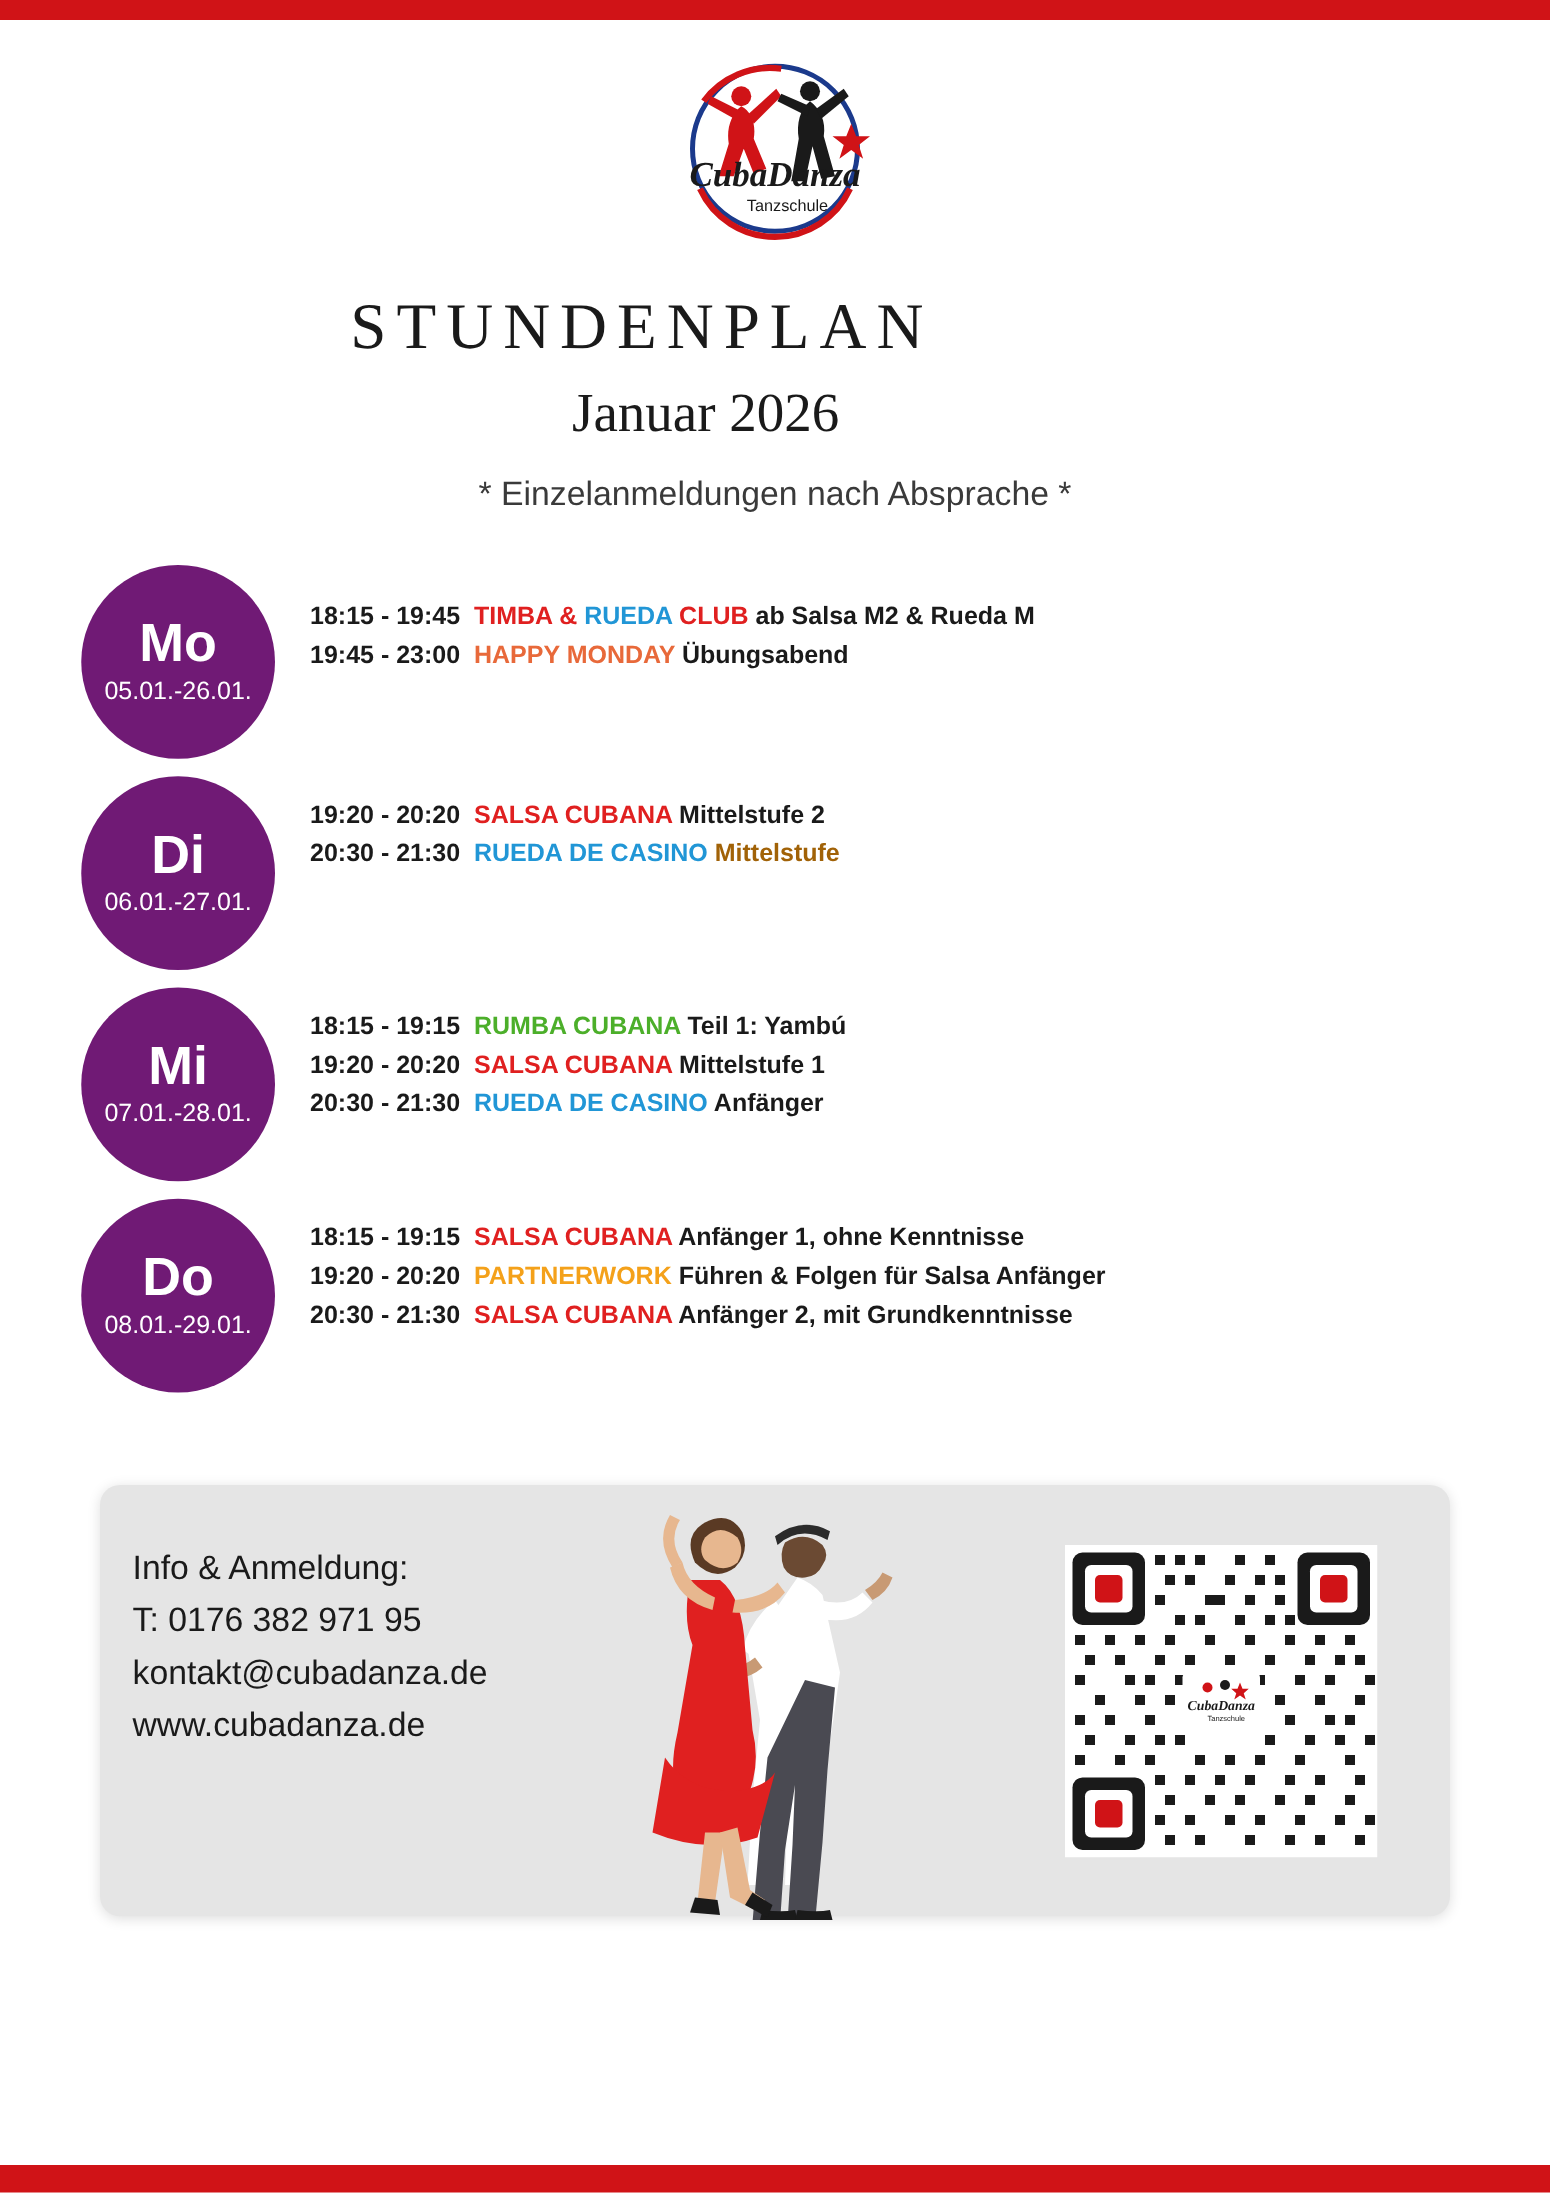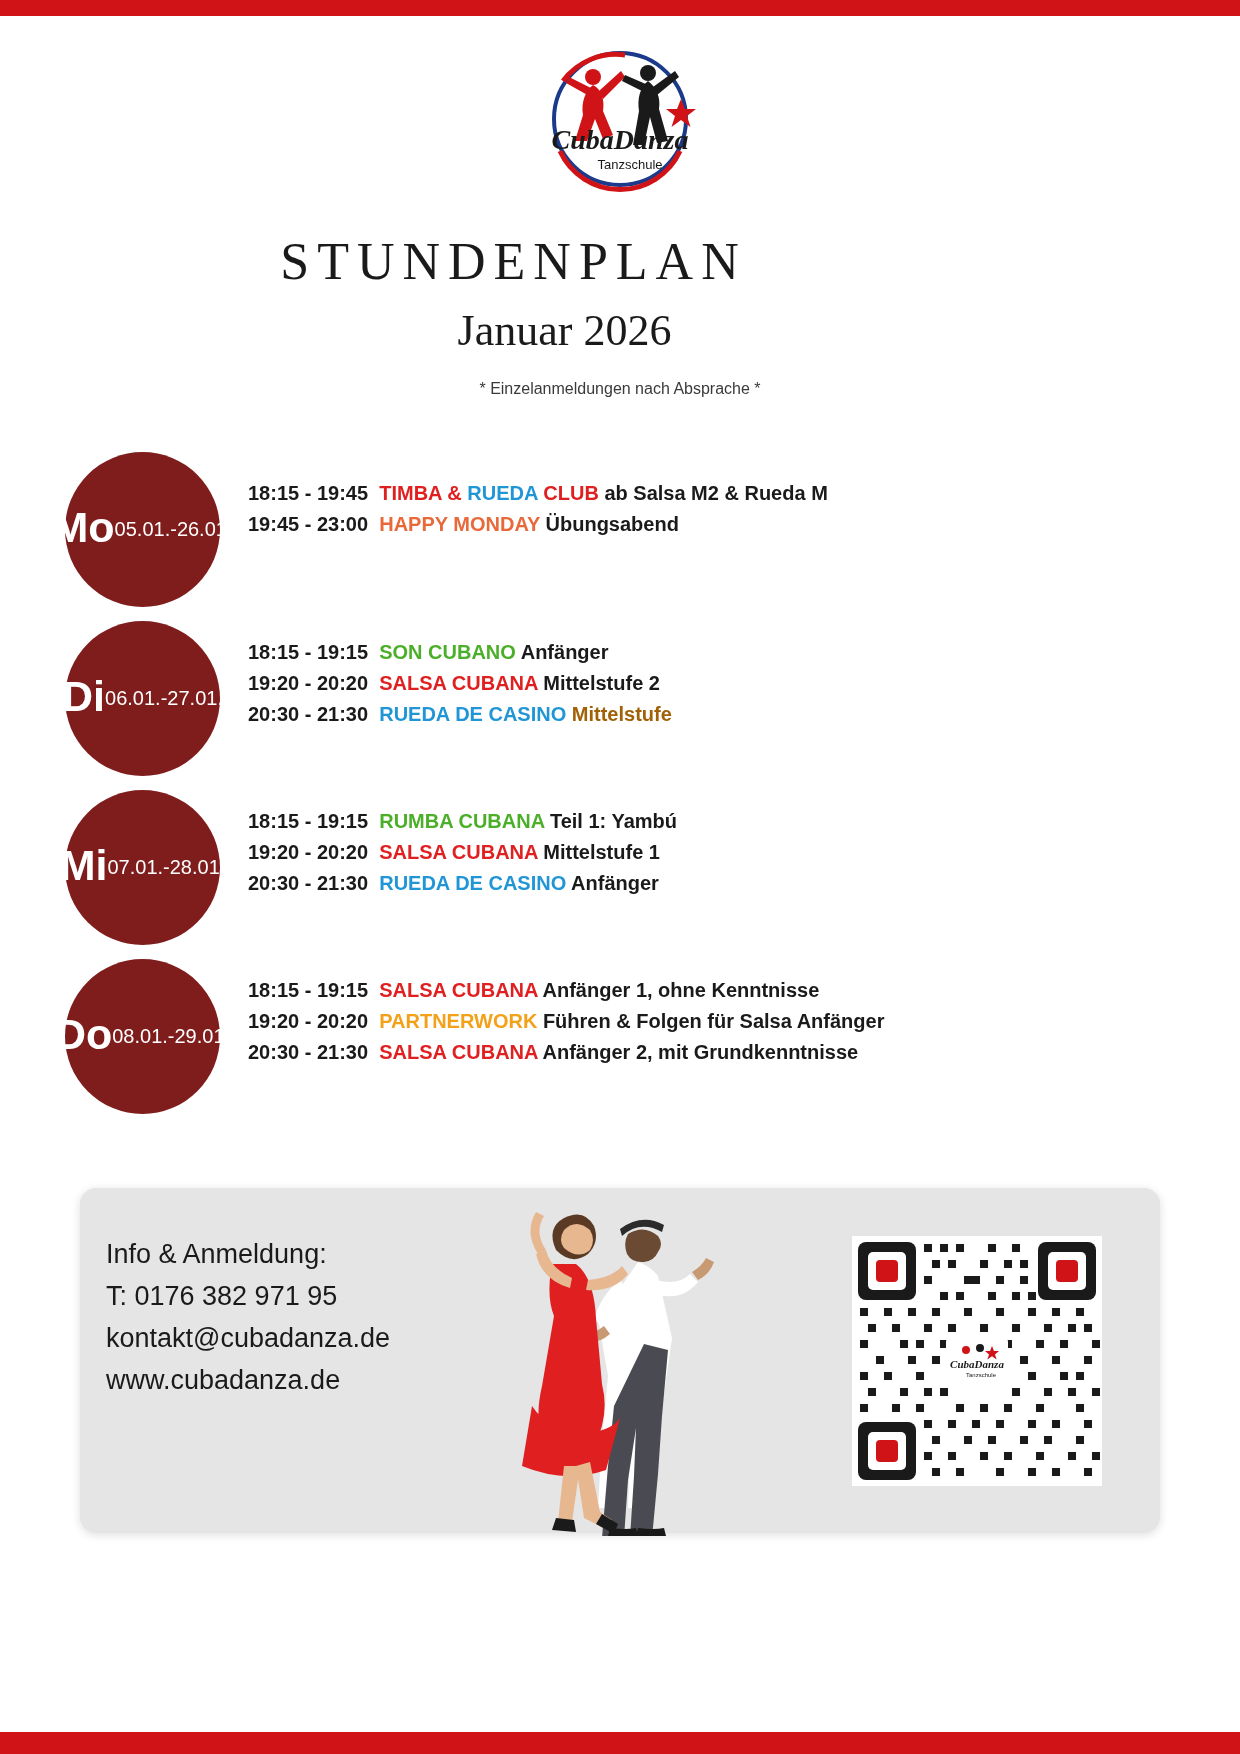--- a/index.html
+++ b/index.html
@@ -74,47 +74,47 @@
     font-size: 44px;
     color: #1a1a1a;
     font-weight: 400;
   }
   .note {
     position: absolute;
     top: 380px;
     left: 0;
     width: 1240px;
     text-align: center;
-    font-size: 16px;
+    font-size: 27px;
     color: #3a3a3a;
   }
   
   .schedule {
     position: absolute;
     top: 440px;
     left: 0;
     width: 1240px;
   }
   .day-row {
     position: relative;
     display: flex;
     align-items: flex-start;
     min-height: 150px;
   }
   .badge {
     position: relative;
     width: 155px;
     height: 155px;
     border-radius: 50%;
-    background: #7f1d1d;
+    background: #701a75;
     color: #ffffff;
     margin-left: 65px;
     flex: 0 0 auto;
     display: flex;
-    flex-direction: row;
+    flex-direction: column;
     align-items: center;
     justify-content: center;
   }
   .badge-day {
     font-size: 43px;
     font-weight: bold;
     line-height: 1;
     margin-bottom: 5px;
   }
   .badge-dates {
@@ -242,21 +242,20 @@
           <div class="class-line"><span class="time">18:15 - 19:45</span>&nbsp;&nbsp;<span class="cname" style="color: rgb(224, 32, 32);">TIMBA &amp; </span><span class="cname" style="color: rgb(33, 150, 214);">RUEDA </span><span class="cname" style="color: rgb(224, 32, 32);">CLUB </span><span class="cname" style="color: rgb(26, 26, 26);">ab Salsa M2 &amp; Rueda M</span></div>
           <div class="class-line"><span class="time">19:45 - 23:00</span>&nbsp;&nbsp;<span class="cname" style="color: rgb(232, 105, 58);">HAPPY MONDAY </span><span class="cname" style="color: rgb(26, 26, 26);">Übungsabend</span></div>
         </div>
       </div>
       <div class="day-row row-di">
         <div class="badge">
           <div class="badge-day">Di</div>
           <div class="badge-dates">06.01.-27.01.</div>
         </div>
         <div class="classes">
-          <div class="class-line"><span class="time">18:15 - 19:15</span>&nbsp;&nbsp;<span class="cname" style="color: rgb(76, 175, 42);">SON CUBANO </span><span class="cname" style="color: rgb(26, 26, 26);">Anfänger</span></div>
           <div class="class-line"><span class="time">19:20 - 20:20</span>&nbsp;&nbsp;<span class="cname" style="color: rgb(224, 32, 32);">SALSA CUBANA </span><span class="cname" style="color: rgb(26, 26, 26);"> Mittelstufe 2</span></div>
           <div class="class-line"><span class="time">20:30 - 21:30</span>&nbsp;&nbsp;<span class="cname" style="color: rgb(33, 150, 214);">RUEDA DE CASINO </span><span class="cname" style="color: #a16207;">Mittelstufe</span></div>
         </div>
       </div>
       <div class="day-row row-mi">
         <div class="badge">
           <div class="badge-day">Mi</div>
           <div class="badge-dates">07.01.-28.01.</div>
         </div>
         <div class="classes">

